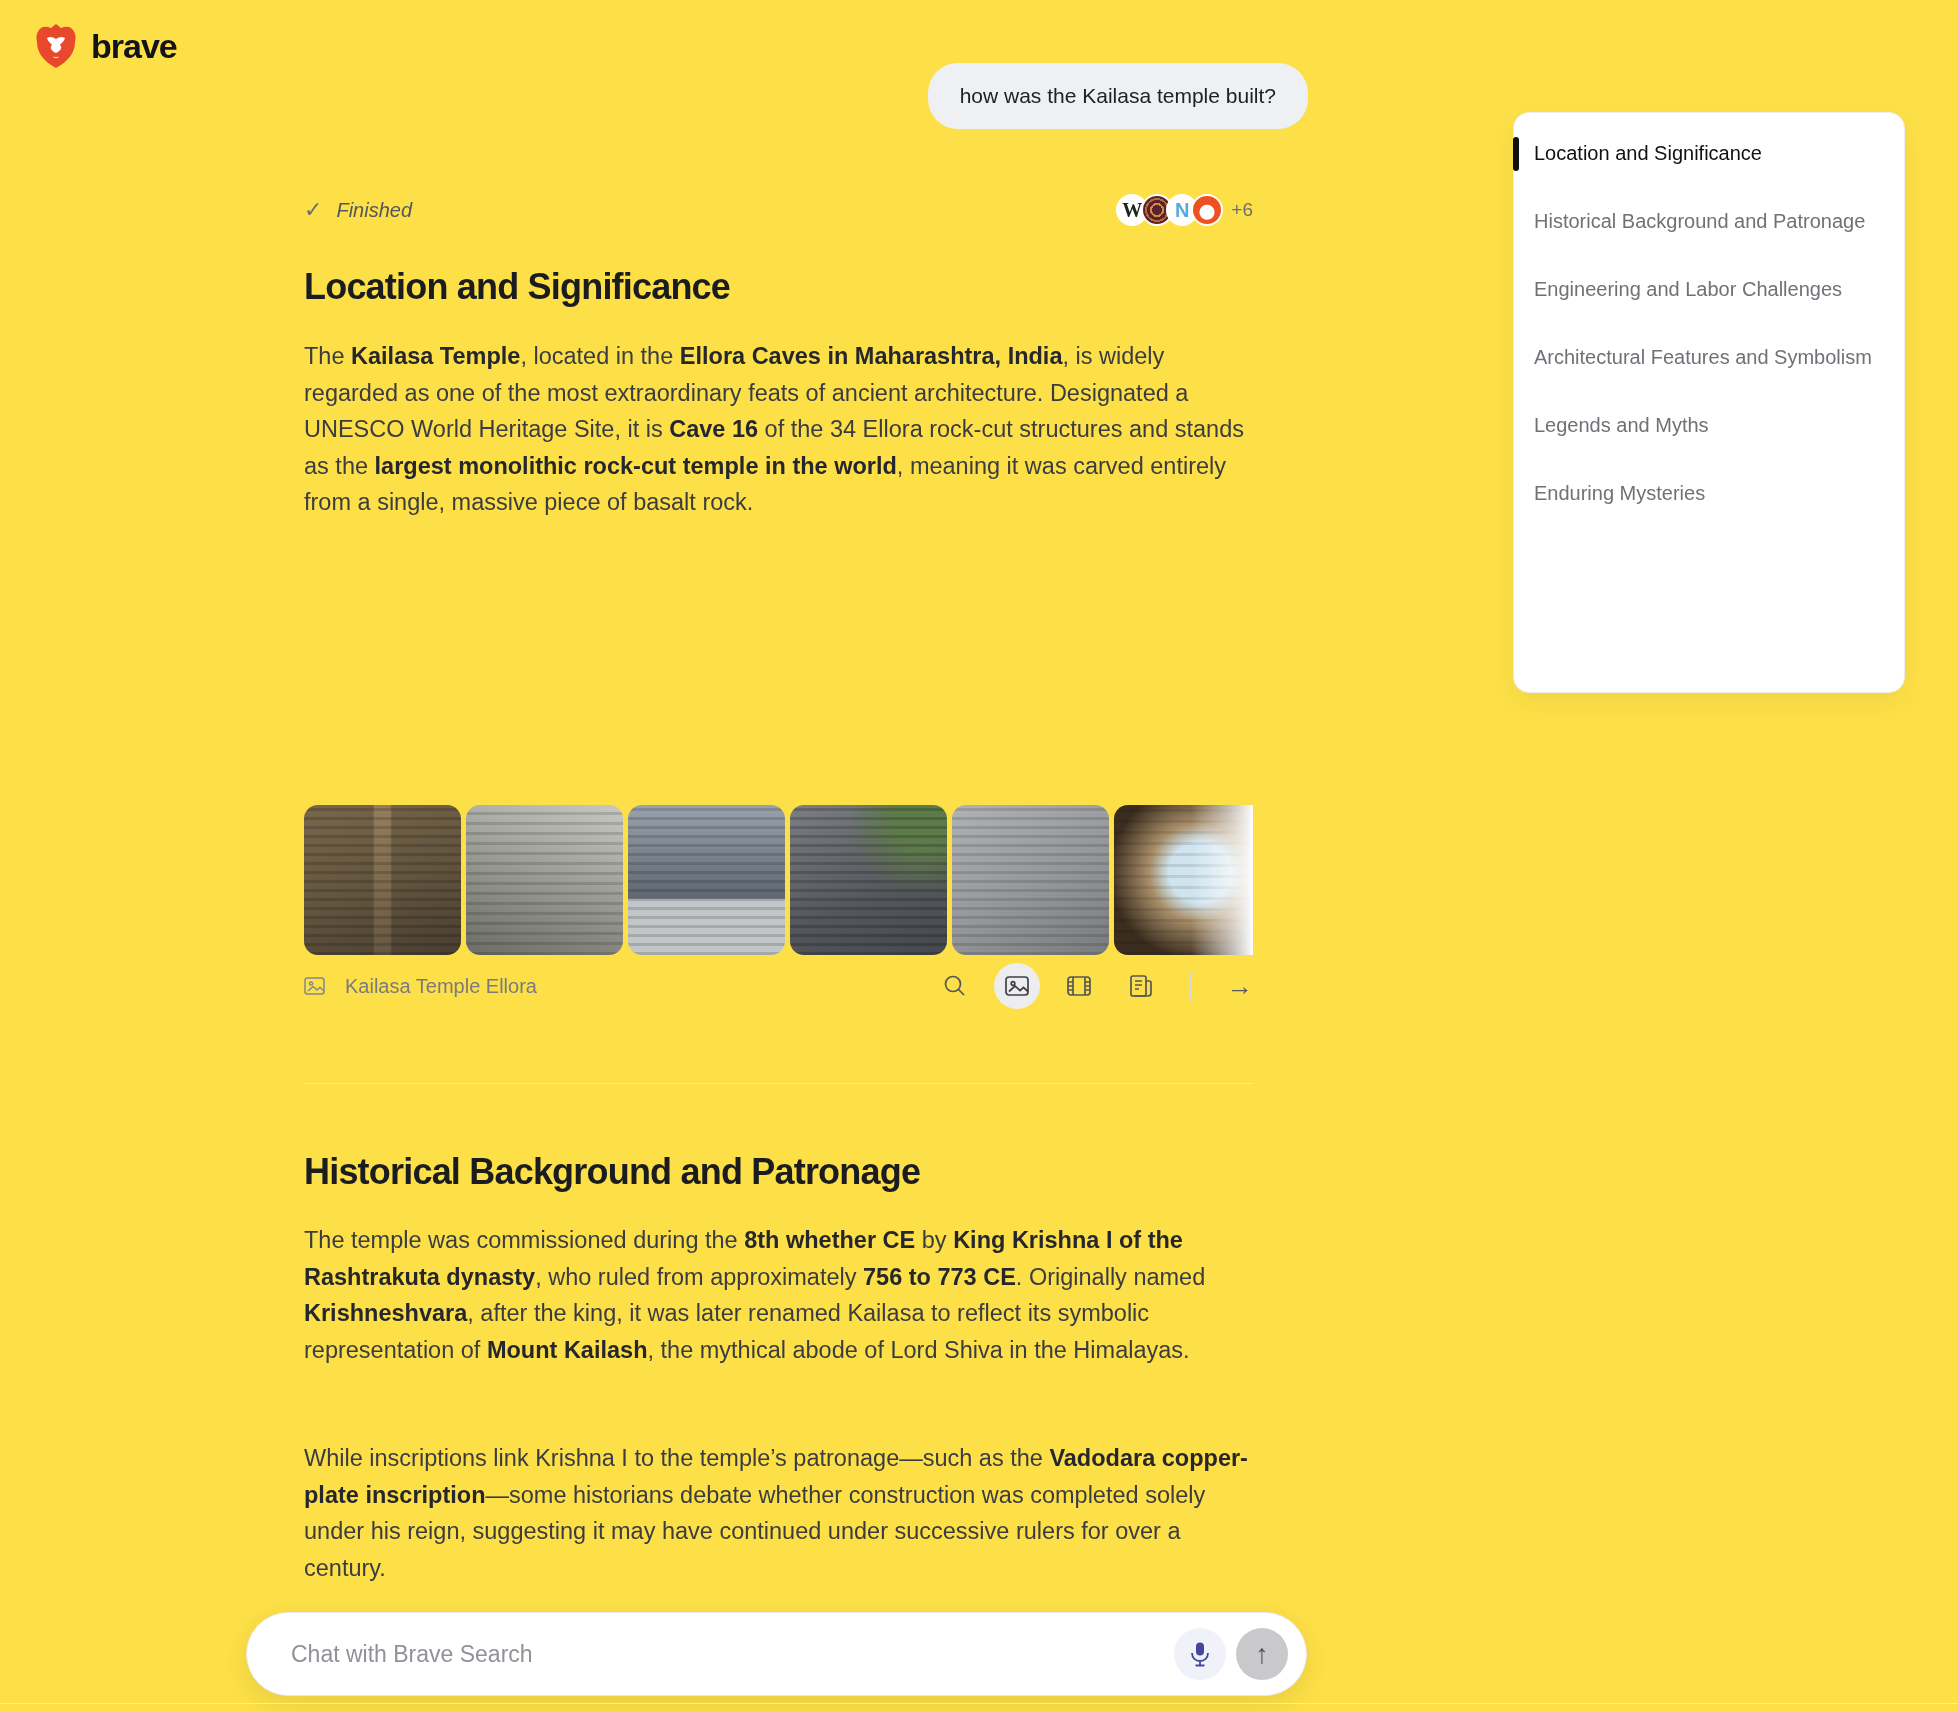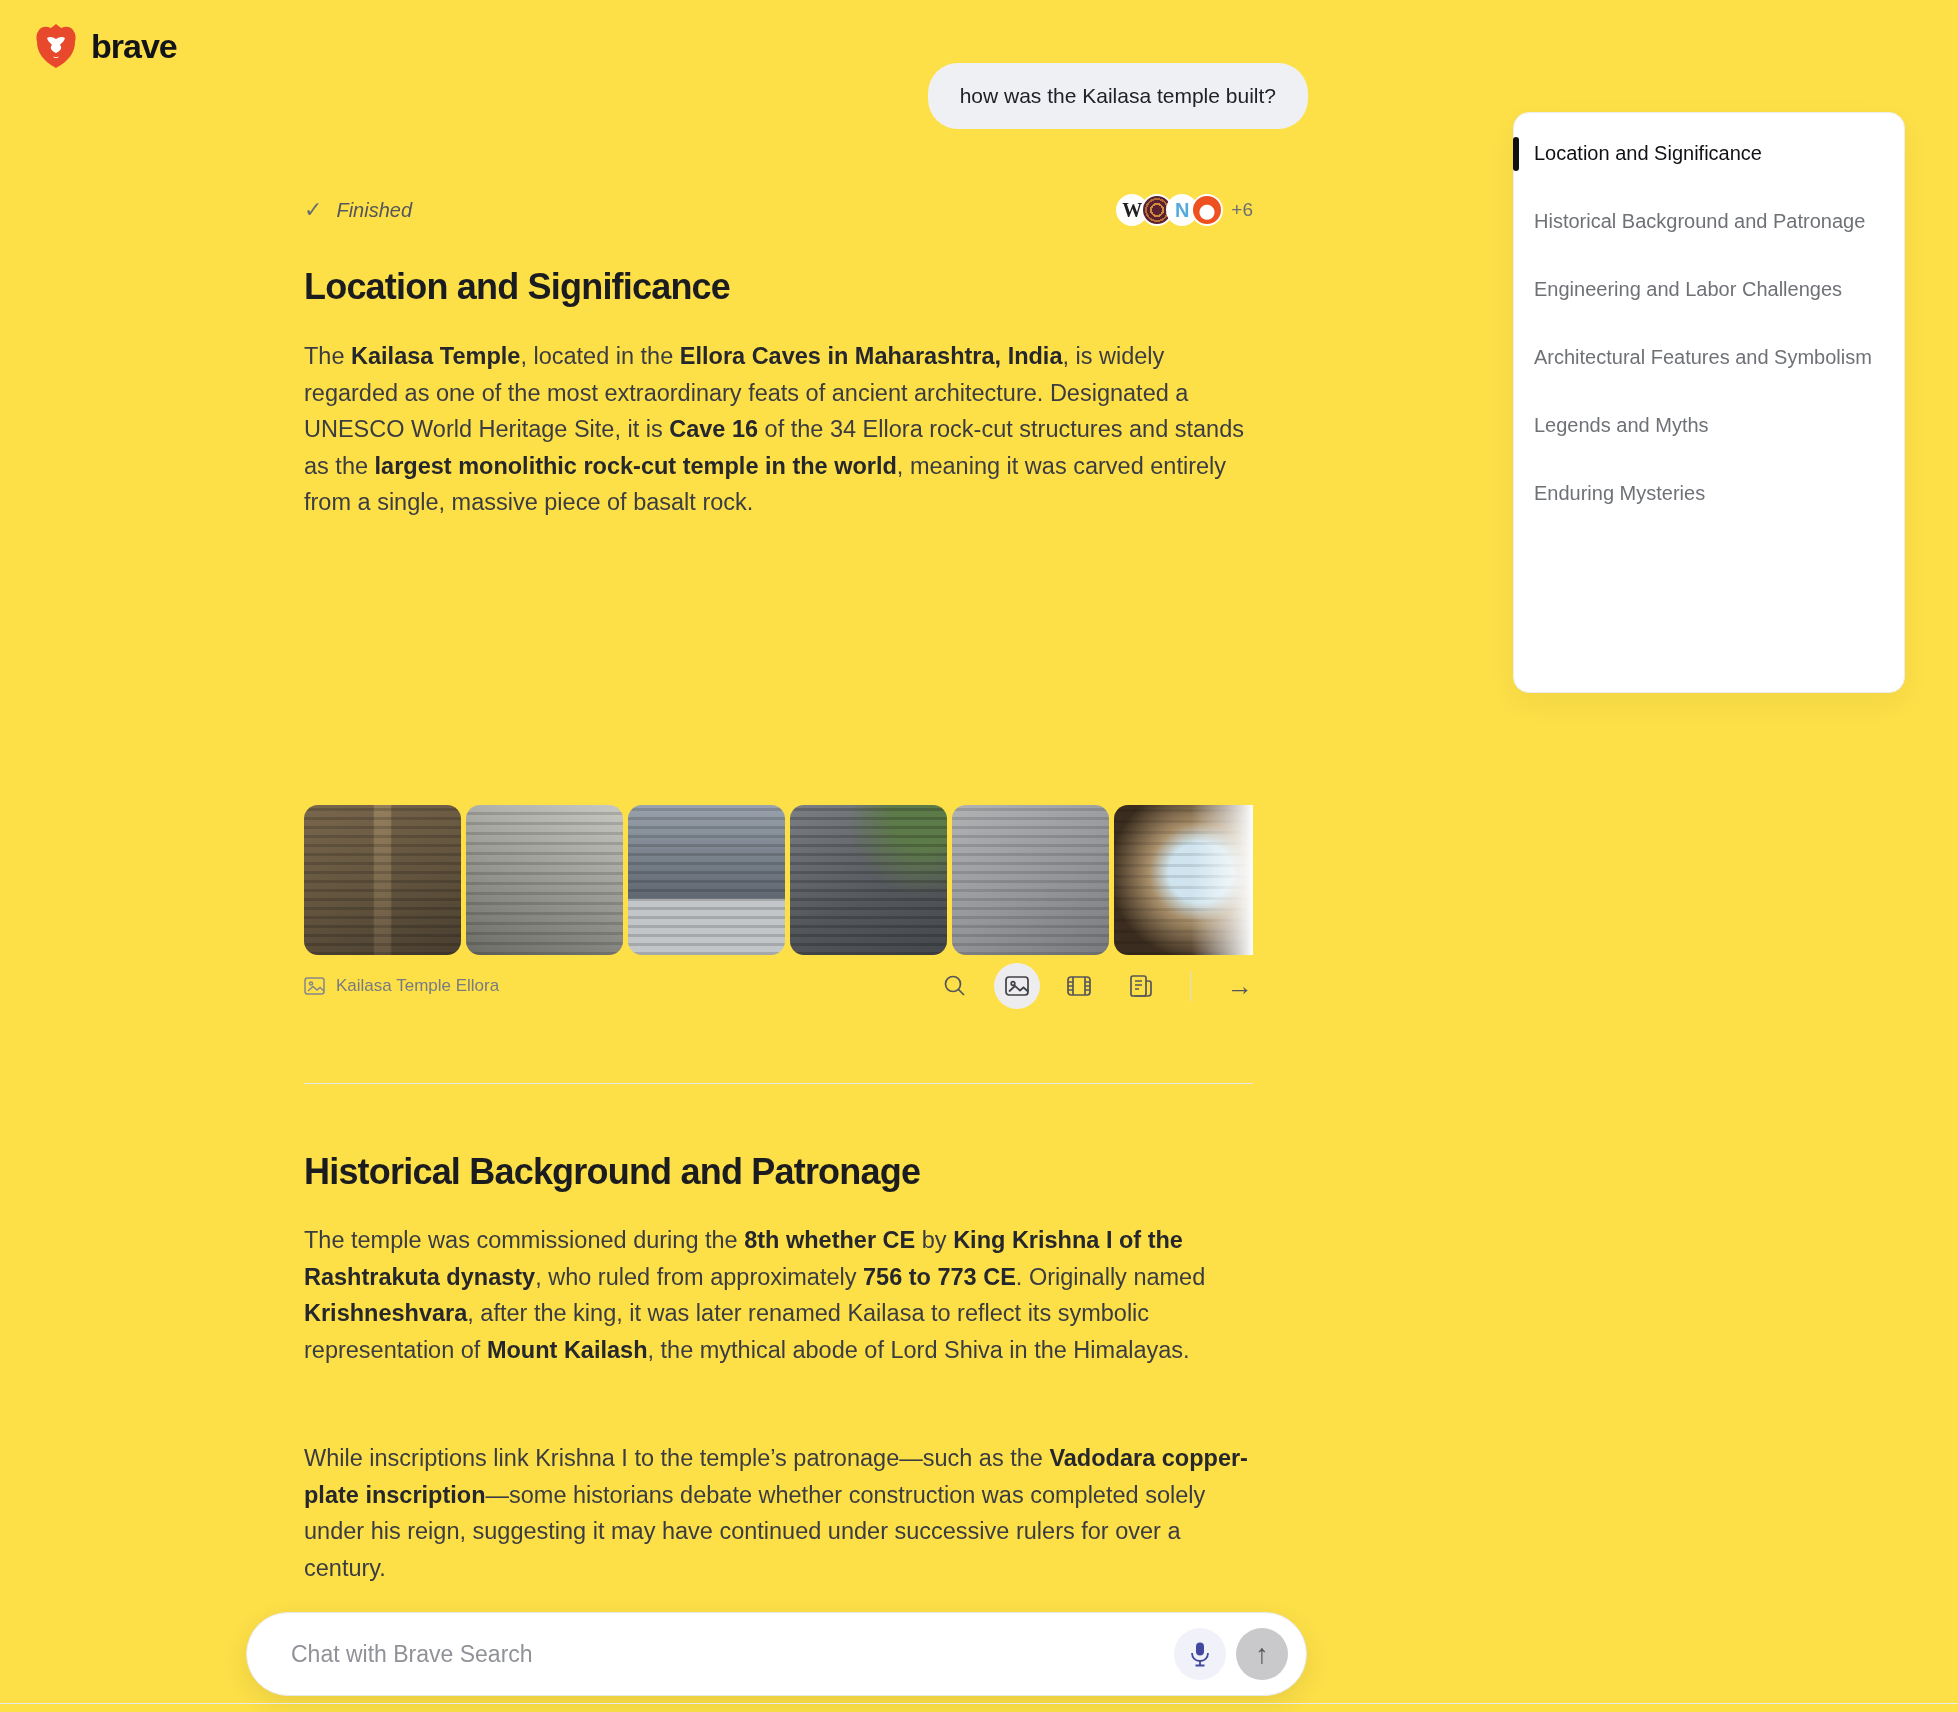--- a/index.html
+++ b/index.html
@@ -73,21 +73,21 @@
   .t5{background:repeating-linear-gradient(0deg, rgba(0,0,0,0.13) 0 3px, rgba(0,0,0,0) 3px 9px),
       linear-gradient(150deg,#b0b2b4 0%,#94969a 55%,#797b7e 100%);}
   .t6{background:repeating-linear-gradient(0deg, rgba(0,0,0,0.10) 0 3px, rgba(0,0,0,0) 3px 11px),
       radial-gradient(ellipse at 55% 45%, #cfe4ee 0 26%, #a98f6a 42%, #3a2c1e 75%),
       #2e2219;}
   .carousel-fade{position:absolute;right:0;top:0;width:62px;height:150px;
     background:linear-gradient(to right, rgba(255,255,255,0), #ffffff);pointer-events:none;}
 
   
   .tools-row{position:absolute;left:304px;top:962px;width:949px;height:48px;display:flex;align-items:center;}
-  .caption{display:flex;align-items:center;gap:11px;color:#797b80;font-size:17px;}
+  .caption{display:flex;align-items:center;gap:20px;color:#797b80;font-size:20px;}
   .caption svg{display:block;}
   .tool-icons{margin-left:auto;display:flex;align-items:center;gap:36px;color:#55565b;}
   .tool-btn{width:26px;height:26px;display:flex;align-items:center;justify-content:center;cursor:pointer;position:relative;}
   .tool-btn.active::before{content:"";position:absolute;left:50%;top:50%;transform:translate(-50%,-50%);
     width:46px;height:46px;border-radius:50%;background:#ededef;z-index:0;}
   .tool-btn svg{position:relative;z-index:1;}
   .tool-sep{width:1.5px;height:30px;background:#dcdcde;}
   .arrow-glyph{font-size:26px;color:#55565b;line-height:1;}
 
   .section-divider{position:absolute;left:304px;top:1083px;width:949px;height:1px;background:#e7e7e9;}

